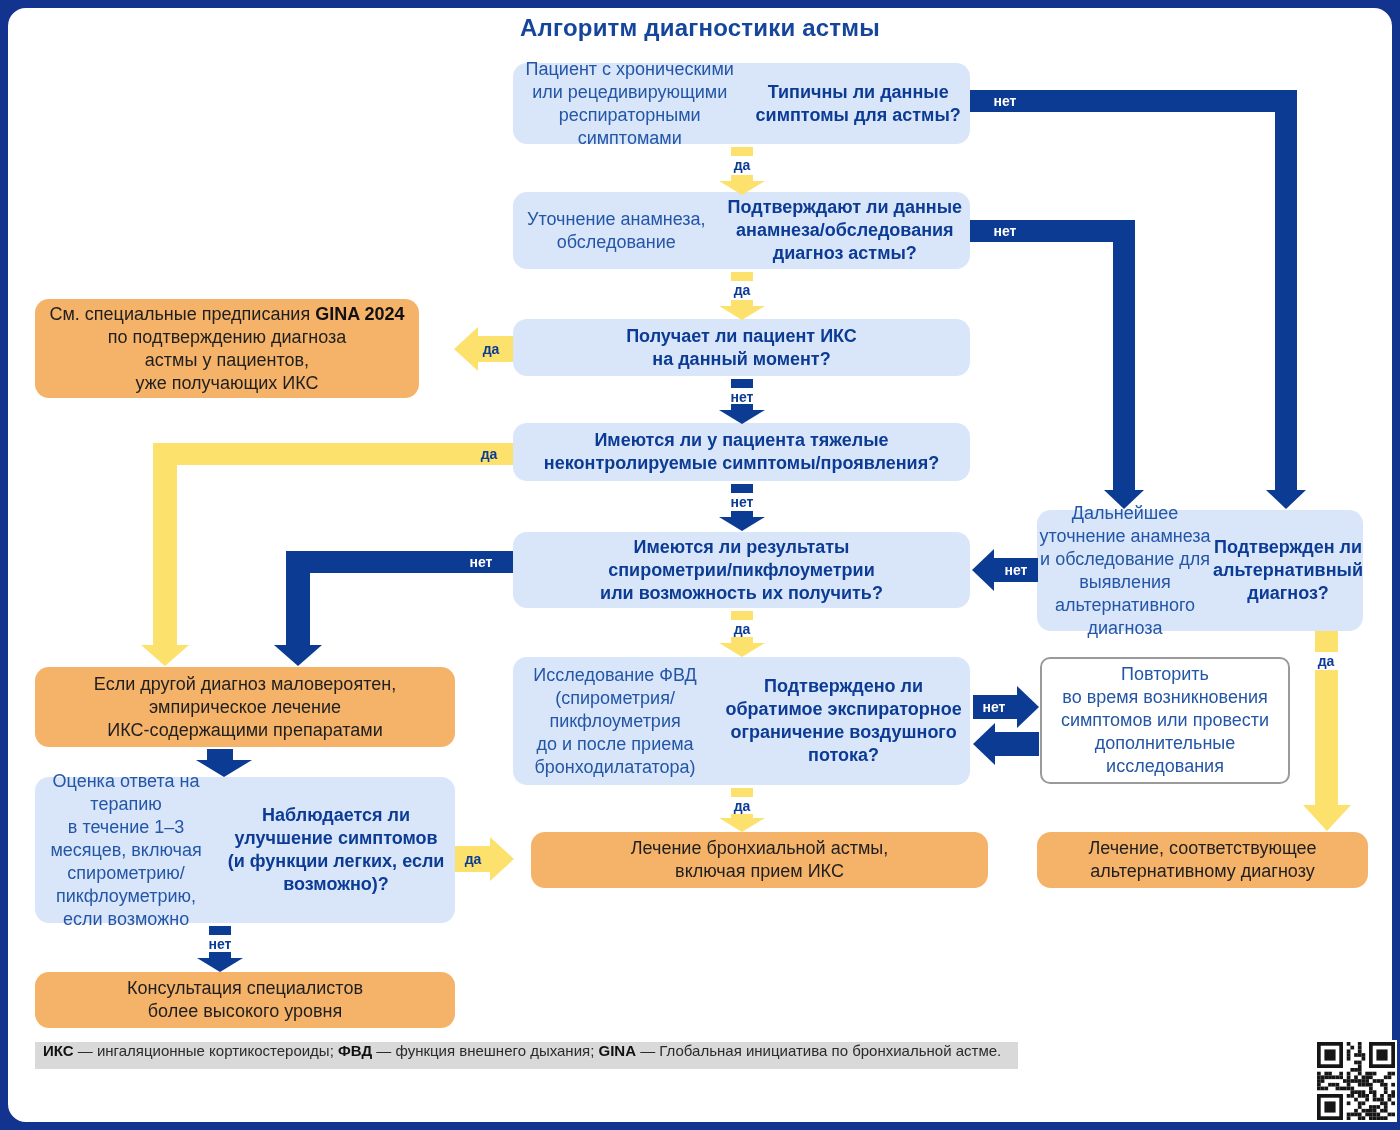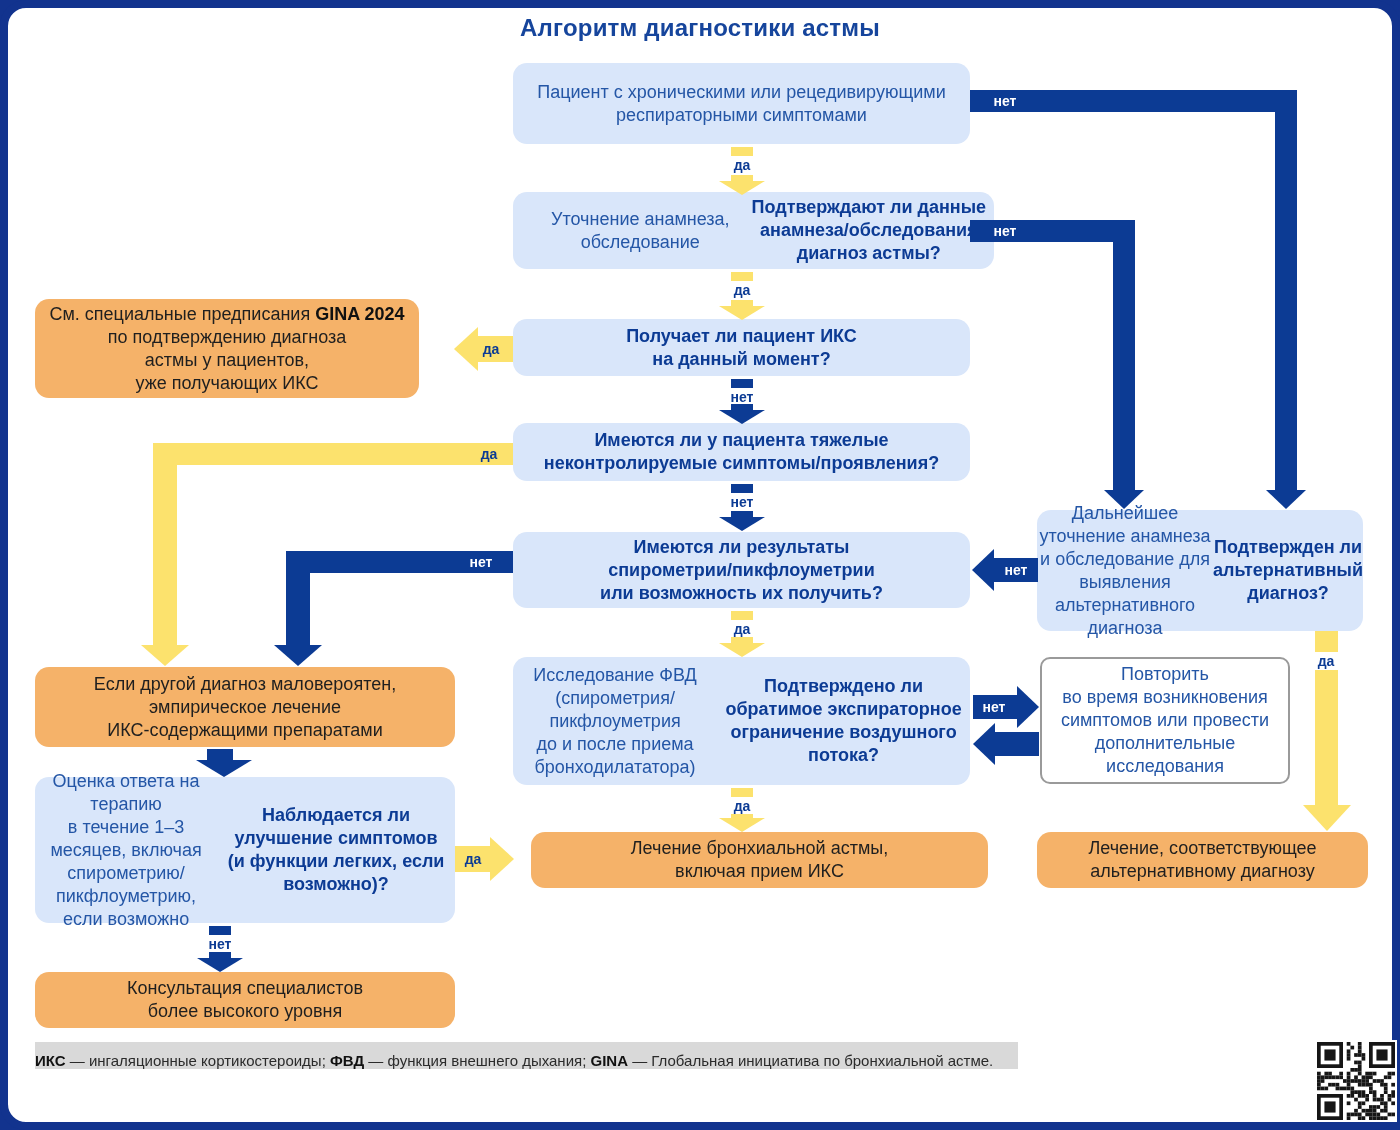--- a/index.html
+++ b/index.html
@@ -25,40 +25,41 @@
   .TDY{border-left:24px solid transparent;border-right:24px solid transparent;border-top:21px solid var(--y);}
   .TDB{border-left:24px solid transparent;border-right:24px solid transparent;border-top:21px solid var(--bl);}
   .tdb2{border-left:20px solid transparent;border-right:20px solid transparent;border-top:19px solid var(--bl);}
   .tly{border-top:22px solid transparent;border-bottom:22px solid transparent;border-right:24px solid var(--y);}
   .try{border-top:22px solid transparent;border-bottom:22px solid transparent;border-left:24px solid var(--y);}
   .tlb{border-top:21px solid transparent;border-bottom:21px solid transparent;border-right:22px solid var(--bl);}
   .trb{border-top:21px solid transparent;border-bottom:21px solid transparent;border-left:22px solid var(--bl);}
   .lbl{position:absolute;transform:translate(-50%,-50%);font-size:14px;font-weight:700;color:var(--bl);white-space:nowrap;}
   .lbl.w{color:#fff;}
   .foot{position:absolute;left:35px;top:1042px;width:983px;height:27px;background:#d9d9d9;
-        display:flex;align-items:flex-end;padding-left:0;box-sizing:border-box;
+        display:flex;align-items:flex-start;padding-left:8px;box-sizing:border-box;
         font-size:15px;color:#2b2b2b;}
   .foot b{font-weight:700;color:#111;}
   .qr{position:absolute;left:1315px;top:1040px;width:82px;height:82px;background:#fff;
       display:flex;align-items:center;justify-content:center;}
 </style>
 </head>
 <body>
 
 <div id="canvas">
   <div class="sheet"></div>
 
   <div class="title">Алгоритм диагностики астмы</div>
 
   <div class="node blue" style="left:513px;top:63px;width:457px;height:81px;">
     <span class="t">Пациент с хроническими или рецедивирующими
 респираторными симптомами</span>
-  </div>
-
-  <div class="node blue" style="left:513px;top:192px;width:457px;height:77px;padding-left:24px;">
+    <span class="bq">Типичны ли данные симптомы для астмы?</span>
+  </div>
+
+  <div class="node blue" style="left:513px;top:192px;width:457px;height:77px;">
     <span class="t">Уточнение анамнеза, обследование</span>
     <span class="bq">Подтверждают ли данные
 анамнеза/обследования диагноз астмы?</span>
   </div>
 
   <div class="node blue" style="left:513px;top:319px;width:457px;height:57px;">
     <span class="bq">Получает ли пациент ИКС
 на данный момент?</span>
   </div>
 

